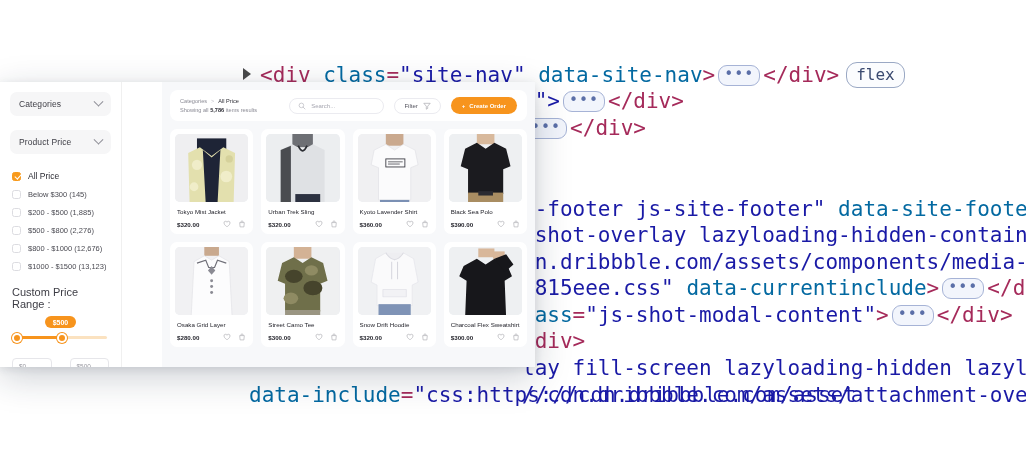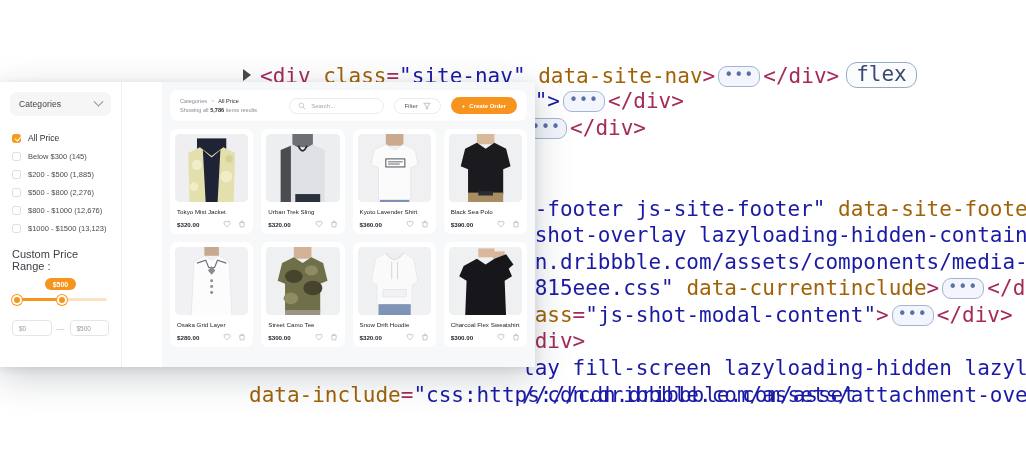--- a/index.html
+++ b/index.html
@@ -17,21 +17,21 @@
     font-family: "DejaVu Sans Mono", monospace;
     font-size: 21px;
     line-height: 26px;
     white-space: pre;
     color: #1a1aa6;
     z-index: 1;
     overflow: hidden;
   }
   .code-line { position: absolute; white-space: pre; }
   .tag      { color: #a52a5a; }
-  .attr     { color: #a16207; }
+  .attr     { color: #0369a1; }
   .punct    { color: #a52a5a; }
   .str      { color: #1a1aa6; }
 
   .ellipsis-pill {
     display: inline-block;
     border: 1.5px solid #a6b3d6;
     border-radius: 9px;
     background: #f2f5fc;
     color: #5b6fa8;
     font-size: 15px;
@@ -40,21 +40,21 @@
     vertical-align: 3px;
     margin: 0 3px;
     letter-spacing: 1px;
   }
   .badge-pill {
     display: inline-block;
     border: 1.5px solid #9aa8c4;
     border-radius: 11px;
     background: #fbfcfe;
     color: #3b4a70;
-    font-size: 21px;
+    font-size: 16px;
     line-height: 17px;
     padding: 3px 9px 4px 9px;
     vertical-align: 2px;
     margin-left: 7px;
     font-family: "DejaVu Sans Mono", monospace;
   }
   .disclosure {
     display: inline-block;
     width: 0; height: 0;
     border-left: 8px solid #4a4a4a;
@@ -328,20 +328,24 @@
 
 <div class="app-shot">
 
   <aside class="sidebar">
 
     <div class="accordion">
       <span class="accordion-label">Categories</span>
       <span class="chev"></span>
     </div>
 
+    <div class="accordion">
+      <span class="accordion-label">Product Price</span>
+      <span class="chev"></span>
+    </div>
 
     <div class="price-list" id="priceList">
         <div class="price-row">
           <span class="cbox checked"></span>
           <span class="price-label bold">All Price</span>
         </div>
         <div class="price-row">
           <span class="cbox"></span>
           <span class="price-label">Below $300 (145)</span>
         </div>

